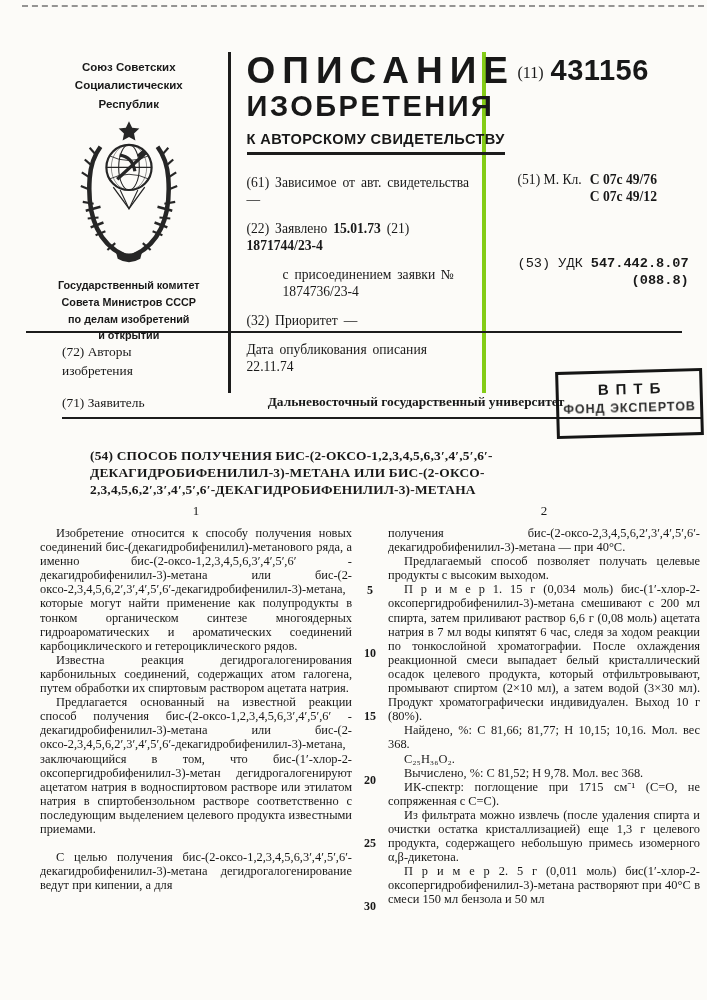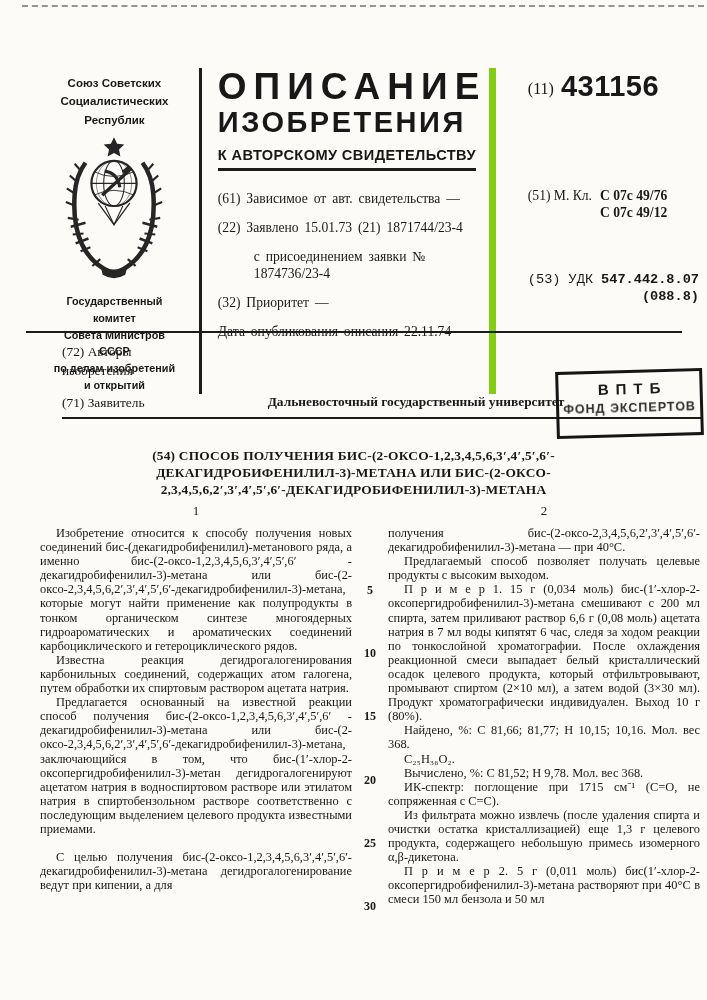--- a/index.html
+++ b/index.html
@@ -4,34 +4,34 @@
 <style>
   html,body { margin:0; padding:0; background:#e8e6e0; }
   .page {
     position:relative; width:707px; height:1000px; margin:0 auto;
     background:#fcfbf8; color:#181818; overflow:hidden;
     font-family:"Liberation Serif", serif;
   }
   .top-edge { position:absolute; top:5px; left:22px; width:682px; border-top:2px dashed rgba(45,45,45,.5); }
 
   
-  .header { position:absolute; top:68px; left:50px; right:8px; display:flex;gap:20px; }
+  .header { position:absolute; top:52px; left:50px; right:8px; display:flex;gap:20px; }
   .h-left { width:158px; text-align:center; padding-top:6px; box-sizing:border-box; }
   .country { font-family:"Liberation Sans", sans-serif; font-weight:bold; font-size:11.5px; line-height:1.6; white-space:pre-line; }
   .emblem-wrap { margin-top:4px; }
   .committee { font-family:"Liberation Sans", sans-serif; font-weight:bold; font-size:10.8px; line-height:1.55; white-space:pre-line; margin-top:8px; }
 
-  .h-mid { width:297px; box-sizing:border-box; border-left:3px solid #1c1c1c; border-right:7px solid #84cc16; padding:0 8px 6px 16px; }
+  .h-mid { width:258px; box-sizing:border-box; border-left:3px solid #1c1c1c; border-right:4px solid #84cc16; padding:0 8px 6px 16px; }
   .doc-type1 { font-family:"Liberation Sans", sans-serif; font-weight:800; font-size:37px; letter-spacing:7px; line-height:1.04; white-space:nowrap; }
   .doc-type2 { font-family:"Liberation Sans", sans-serif; font-weight:800; font-size:29px; letter-spacing:2.5px; line-height:1.15; white-space:nowrap; }
   .doc-subtype { display:inline-block; font-family:"Liberation Sans", sans-serif; font-weight:bold; font-size:14.6px; letter-spacing:.4px; border-bottom:3px solid #1c1c1c; padding-bottom:5px; margin-top:7px; white-space:nowrap; }
   .fields { margin-top:19px; font-size:13.6px; word-spacing:2.5px; }
   .frow { margin-bottom:12px; line-height:17px; }
   .frow.sub { padding-left:36px; }
-  .frow b { font-weight:normal; }
+  .frow b { font-weight:bold; }
 
   .h-right { width:194px; box-sizing:border-box; padding-left:12px; padding-top:2px; }
   .pub-no { white-space:nowrap; }
   .pub-no .lbl { font-size:16px; }
   .pub-no .num { font-family:"Liberation Sans", sans-serif; font-weight:800; font-size:29px; letter-spacing:.5px; margin-left:7px; vertical-align:-2px; }
   .f51 { margin-top:84px; display:flex; font-size:13.6px; line-height:17px; }
   .f51 .lbl { white-space:nowrap; margin-right:8px; }
   .f51 .codes { font-weight:bold; white-space:pre-line; }
   .f53 { margin-top:50px; display:flex; font-size:13.6px; line-height:17px;font-family:Liberation Mono, monospace; }
   .f53 .lbl { white-space:nowrap; margin-right:8px; }
@@ -53,21 +53,21 @@
     position:absolute; top:370px; left:556px; width:141px; height:61px;
     border:3px solid #151515; transform:rotate(-1.6deg);
     text-align:center; font-family:"Liberation Sans", sans-serif; font-weight:bold; background:transparent;
   }
   .stamp .s1 { margin-top:7px; font-size:15px; letter-spacing:7px; text-indent:7px; }
   .stamp .s2 { margin-top:4px; font-size:12.5px; letter-spacing:1px; opacity:.92; filter:blur(.35px); }
 
   
   .title54 {
     position:absolute; top:447px; left:90px; width:527px;
-    text-align:center; font-weight:bold; font-size:13.4px; line-height:17px;
+    text-align:left; font-weight:bold; font-size:13.4px; line-height:17px;
     white-space:pre-line; letter-spacing:.2px;
   }
 
   
   .body { position:absolute; top:503px; left:40px; width:660px; }
   .cols { display:flex; }
   .col { width:312px; flex:0 0 312px; }
   .gutter { position:relative; width:36px; flex:0 0 36px; }
   .colhead { text-align:center; font-size:13px; margin:0 0 7px 0; }
   .para { margin:0; font-size:12.4px; line-height:14.1px; text-align:justify; text-indent:16px; }

